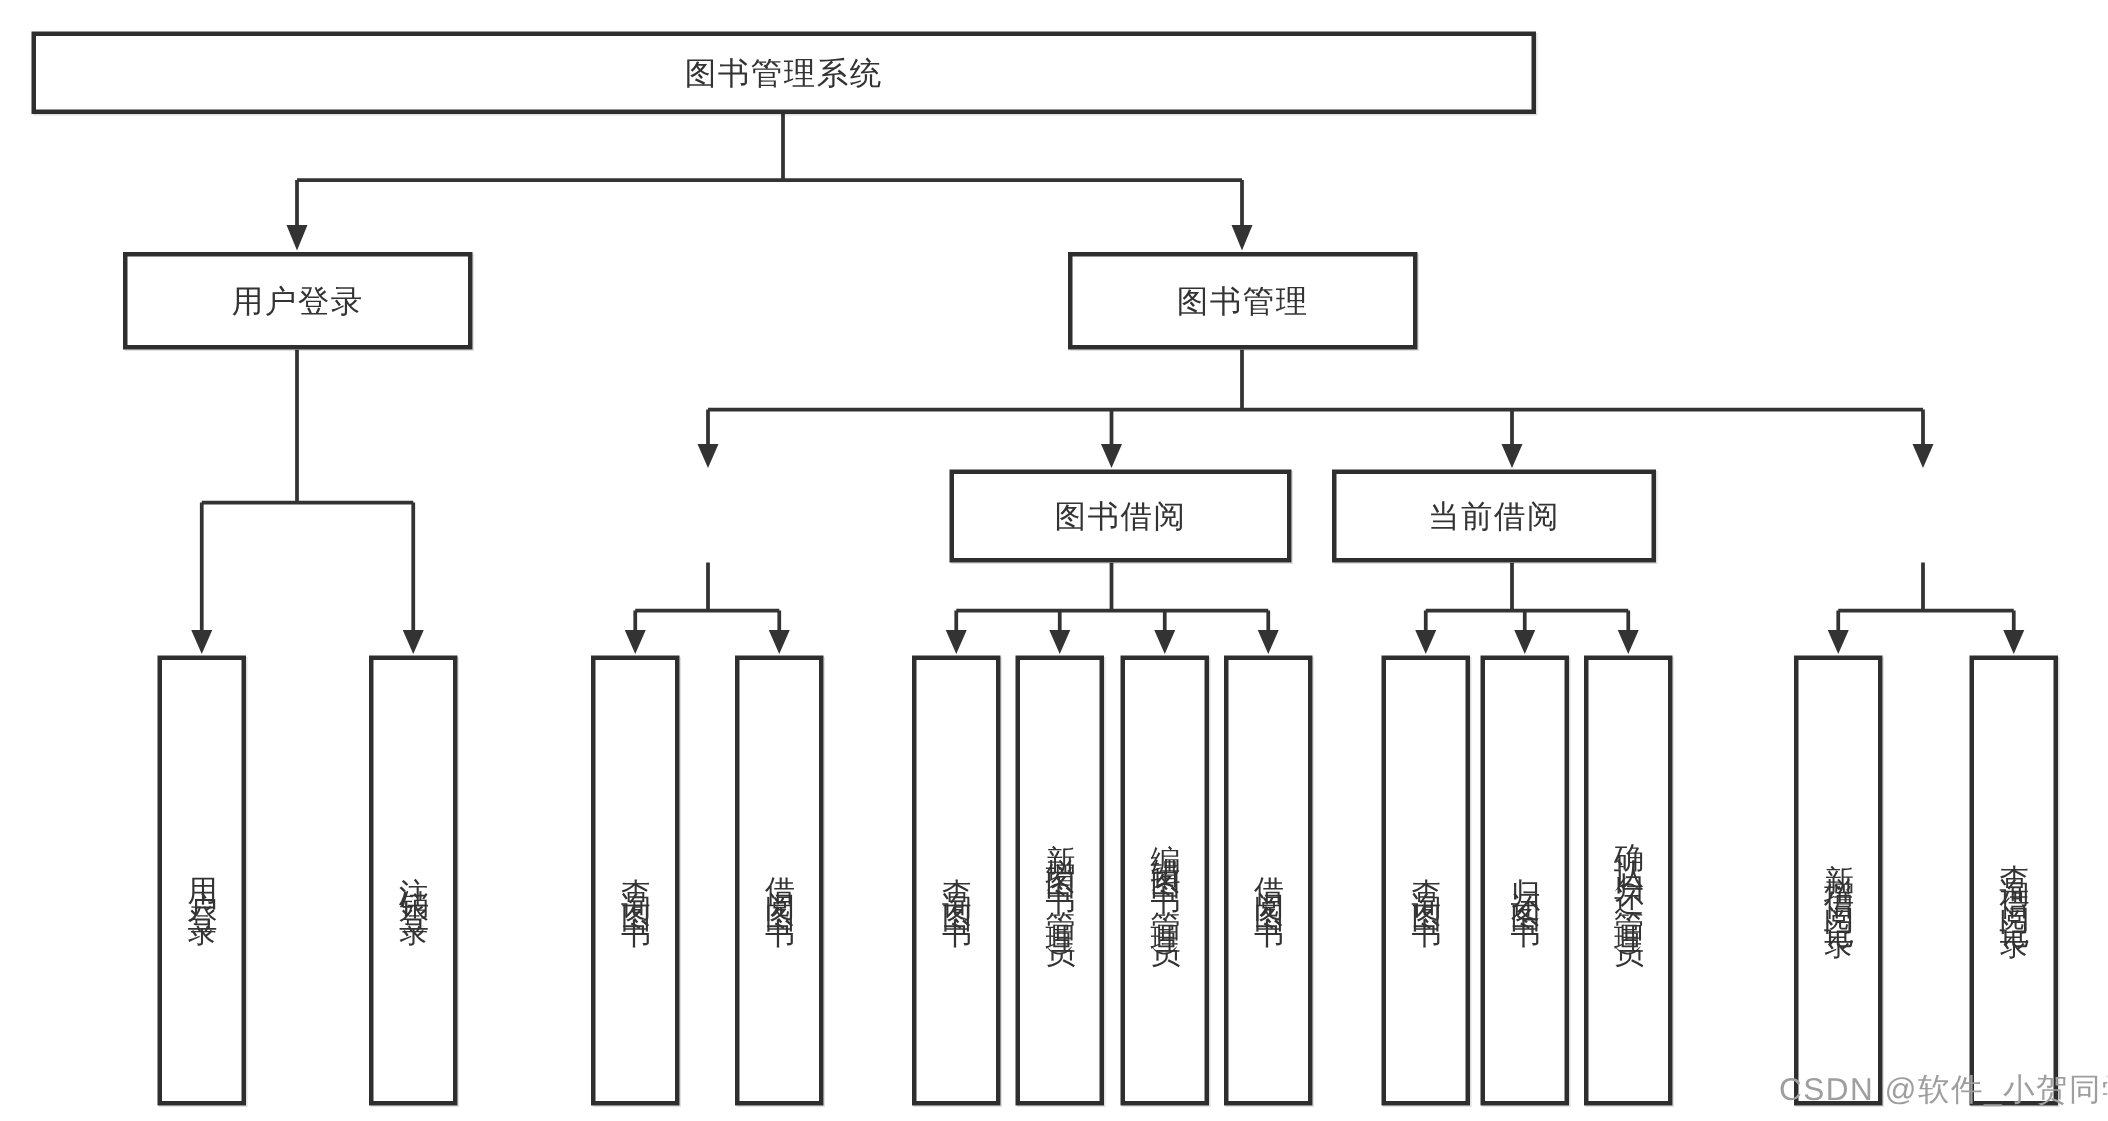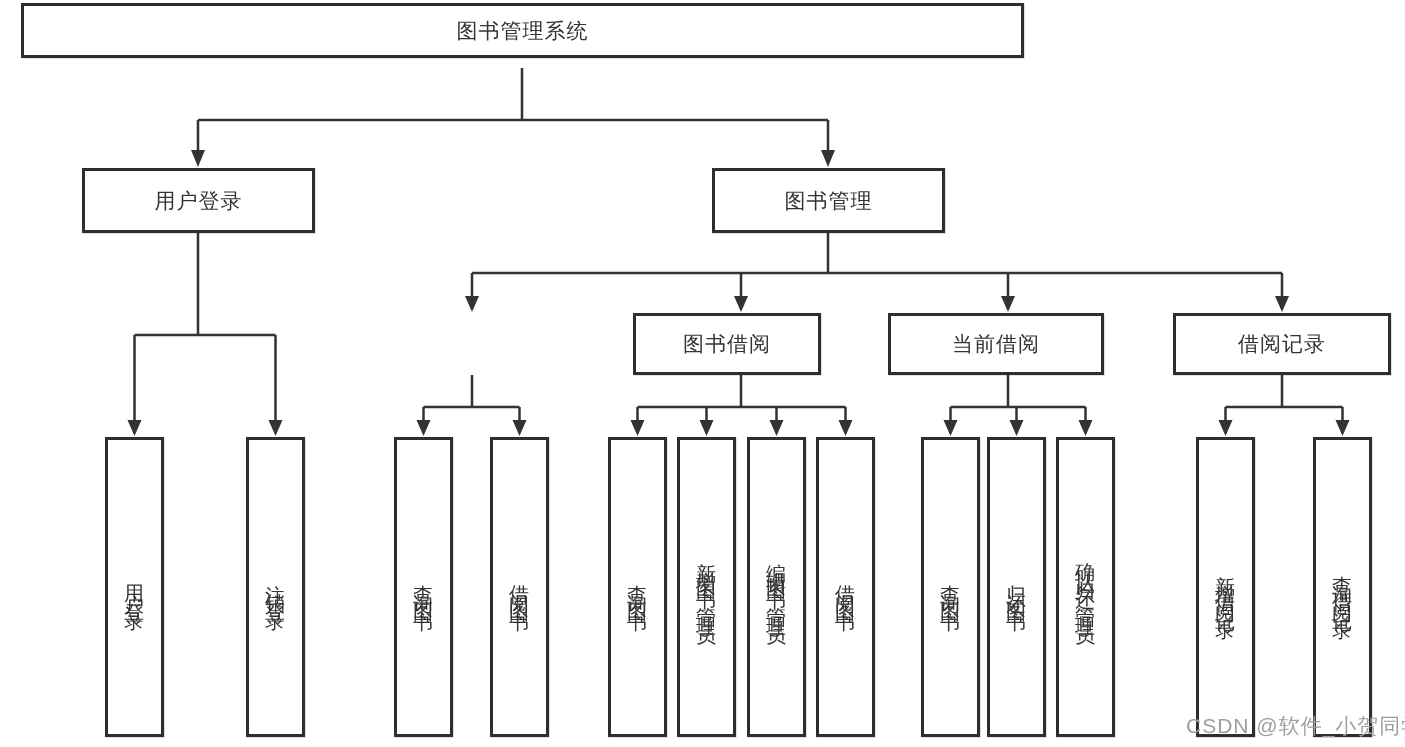--- a/index.html
+++ b/index.html
@@ -28,28 +28,28 @@
     border: 3px solid #2e2e2e;
     box-shadow: 1px 1px 0 rgba(0,0,0,0.12);
     display: flex;
     align-items: center;
     justify-content: center;
     color: #333333;
     font-size: 21px;
     letter-spacing: 1px;
     z-index: 2;
   }
-  .box.root   { left: 21px;  top: 3px;  width: 1003px; height: 55px; }
+  .box.root   { left: 21px;  top: 21px;  width: 1003px; height: 55px; }
 
   .box.l2-a   { left: 82px;  top: 168px; width: 233px;  height: 65px; }
   .box.l2-b   { left: 712px; top: 168px; width: 233px;  height: 65px; }
 
   .box.l3     { top: 313px; height: 62px; }
   .box.l3-a   { left: 363px;  width: 219px; }
-  .box.l3-b   { left: 633px;  width: 188px; }
+  .box.l3-b   { left: 633px;  width: 228px; }
   .box.l3-c   { left: 888px;  width: 216px; }
   .box.l3-d   { left: 1173px; width: 218px; }
 
   .box.leaf   { top: 437px; height: 300px; width: 59px; font-size: 20px; }
   .box.leaf .vtext {
     writing-mode: vertical-rl;
     text-orientation: mixed;
     letter-spacing: 9px;
     line-height: 1;
     white-space: nowrap;
@@ -137,23 +137,20 @@
   <div class="box l2-b">
     <span>图书管理</span>
   </div>
 
   <div class="box l3 l3-b">
     <span>图书借阅</span>
   </div>
   <div class="box l3 l3-c">
     <span>当前借阅</span>
   </div>
-  <div class="box l3 l3-d">
-    <span>借阅记录</span>
-  </div>
 
   <div class="box leaf leaf-1">
     <span class="vtext">用户登录</span>
   </div>
   <div class="box leaf leaf-2">
     <span class="vtext">注销登录</span>
   </div>
 
   <div class="box leaf leaf-3">
     <span class="vtext">查询图书</span>

